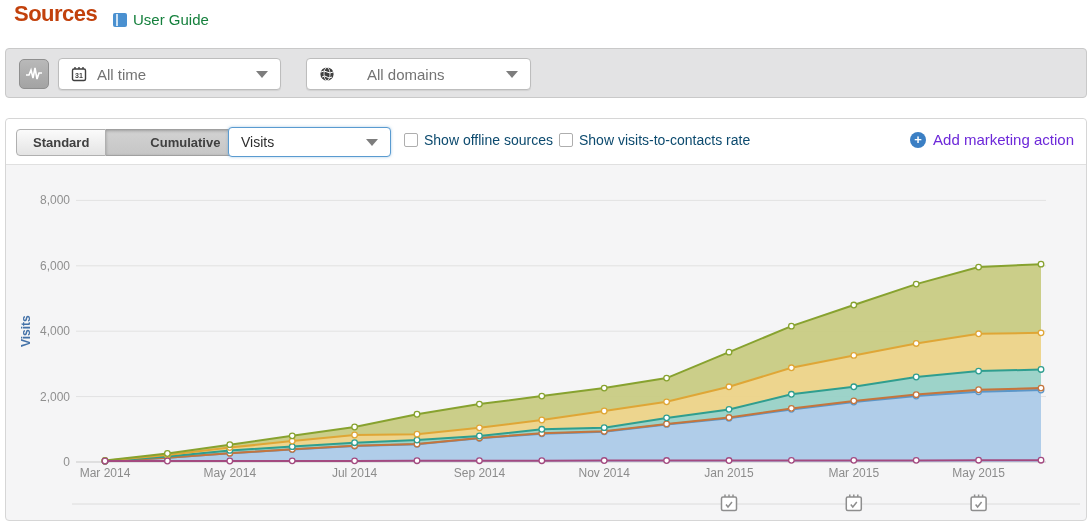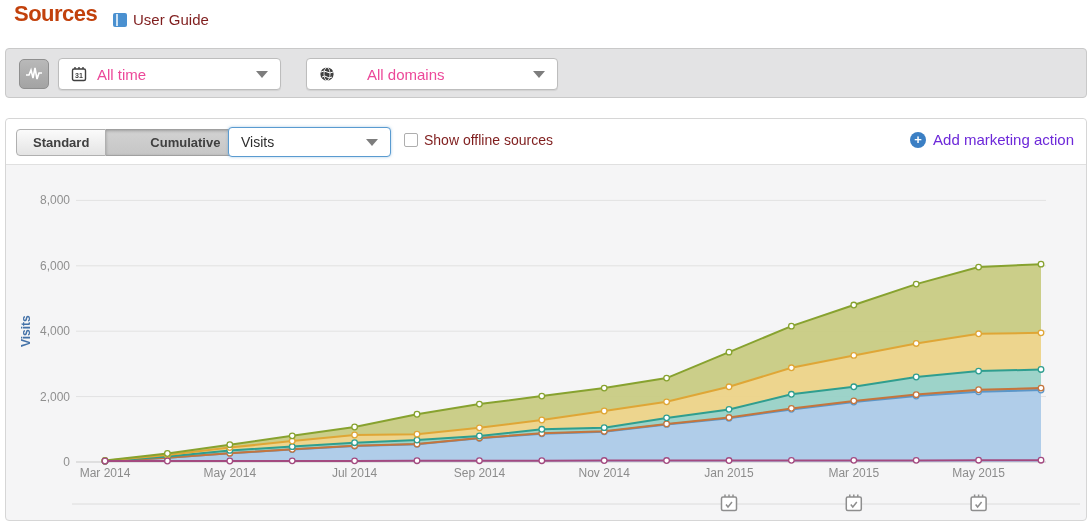--- a/index.html
+++ b/index.html
@@ -8,42 +8,42 @@
     font-family:"Liberation Sans", sans-serif;
     background:#ffffff;
     position:relative;
     overflow:hidden;
     color:#333;
   }
   
   .page-header { position:absolute; left:0; top:0; width:1092px; height:44px; background:#fff; }
   .page-title { position:absolute; left:14px; top:1px; font-size:22px; font-weight:bold; color:#c2410c; letter-spacing:-0.5px; }
   .user-guide { position:absolute; left:113px; top:11px; display:flex; align-items:center; gap:6px; cursor:pointer; }
-  .user-guide .txt { font-size:15px; color:#7f1d1d; }
+  .user-guide .txt { font-size:15px; color:#15803d; }
   .book-icon { width:14px; height:14px; background:#4a90d0; border-radius:2px; position:relative; }
   .book-icon:after { content:""; position:absolute; left:3px; top:1px; bottom:1px; width:2px; background:#cfe3f5; }
 
   
   .filter-bar {
     position:absolute; left:5px; top:48px; width:1082px; height:50px;
     background:#e3e3e4; border:1px solid #c9c9c9; border-radius:4px;
   }
   .pulse-btn {
     position:absolute; left:13px; top:10px; width:30px; height:30px;
     background:linear-gradient(#b9b9b9,#a3a3a3); border:1px solid #8f8f8f; border-radius:5px;
     display:flex; align-items:center; justify-content:center; cursor:pointer;
   }
   .dd {
     position:absolute; top:9px; height:32px; background:#fff; border:1px solid #bdbdbd; border-radius:4px;
     box-shadow:0 1px 1px rgba(0,0,0,0.08);
     display:flex; align-items:center; padding:0 12px; gap:10px; cursor:pointer;
   }
-  .dd .lbl { font-size:15px; color:#ec4899; flex:1; }
+  .dd .lbl { font-size:15px; color:#737373; flex:1; }
   .dd-time   { left:52px;  width:223px; }
-  .dd-domain { left:300px; width:252px;gap:32px; }
+  .dd-domain { left:300px; width:225px;gap:32px; }
   .dd-report { left:540px; width:210px; }
   .chev { width:0; height:0; border-left:6px solid transparent; border-right:6px solid transparent; border-top:7px solid #7d7d7d; }
 
   
   .main-panel {
     position:absolute; left:5px; top:118px; width:1082px; height:403px;
     background:#f5f5f6; border:1px solid #d6d6d6; border-radius:4px;
   }
   .chart-toolbar {
     position:absolute; left:0; top:0; width:1080px; height:46px;
@@ -61,21 +61,21 @@
   .metric-dd {
     position:absolute; left:222px; top:8px; width:163px; height:30px;
     background:#fff; border:1px solid #5a9bd0; border-radius:4px; box-shadow:0 0 3px rgba(90,155,208,0.5);
     display:flex; align-items:center; padding:0 12px; cursor:pointer;
   }
   .metric-dd .lbl { font-size:14px; color:#2d2d2d; flex:1; }
   .cb-group { position:absolute; top:13px; display:flex; align-items:center; gap:6px; }
   .cb-offline { left:398px; }
   .cb-rate { left:553px; }
   .cb { width:14px; height:14px; border:1px solid #aeaeae; border-radius:2px; background:#fff; appearance:none; cursor:pointer; margin:0; }
-  .cb-lbl { font-size:14px; color:#7f1d1d; white-space:nowrap; }
+  .cb-lbl { font-size:14px; color:#0c4a6e; white-space:nowrap; }
   .add-action { position:absolute; right:12px; top:12px; display:flex; align-items:center; gap:7px; cursor:pointer; }
   .add-action .txt { font-size:15px; color:#6d28d9; }
   .plus-icon { width:16px; height:16px; border-radius:50%; background:#3b7fc4; color:#fff; font-size:13px; font-weight:bold; display:flex; align-items:center; justify-content:center; line-height:1; }
 
   .chart-region { position:absolute; left:0; top:46px; width:1080px; height:356px; border-radius:0 0 4px 4px; }
   svg text { font-family:"Liberation Sans", sans-serif; }
 </style>
 </head>
 <body>
 
@@ -122,20 +122,24 @@
       <div class="seg-btn">Standard</div>
       <div class="seg-btn active">Cumulative</div>
     </div>
     <div class="metric-dd">
       <span class="lbl">Visits</span>
       <span class="chev"></span>
     </div>
     <div class="cb-group cb-offline">
       <input type="checkbox" class="cb" style="">
       <span class="cb-lbl">Show offline sources</span>
+    </div>
+    <div class="cb-group cb-rate">
+      <input type="checkbox" class="cb" style="">
+      <span class="cb-lbl">Show visits-to-contacts rate</span>
     </div>
     <div class="add-action">
       <span class="plus-icon">+</span>
       <span class="txt">Add marketing action</span>
     </div>
   </div>
 
   <div class="chart-region">
     <svg id="chart-svg" width="1080" height="356" viewBox="0 0 1080 356">
         <line x1="70" y1="297" x2="1040" y2="297" stroke="#c9c9c9" stroke-width="1"></line>

